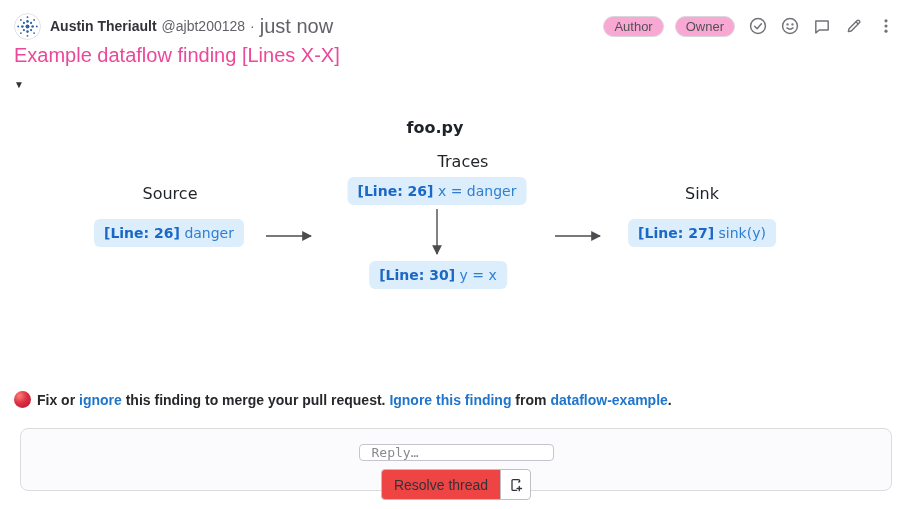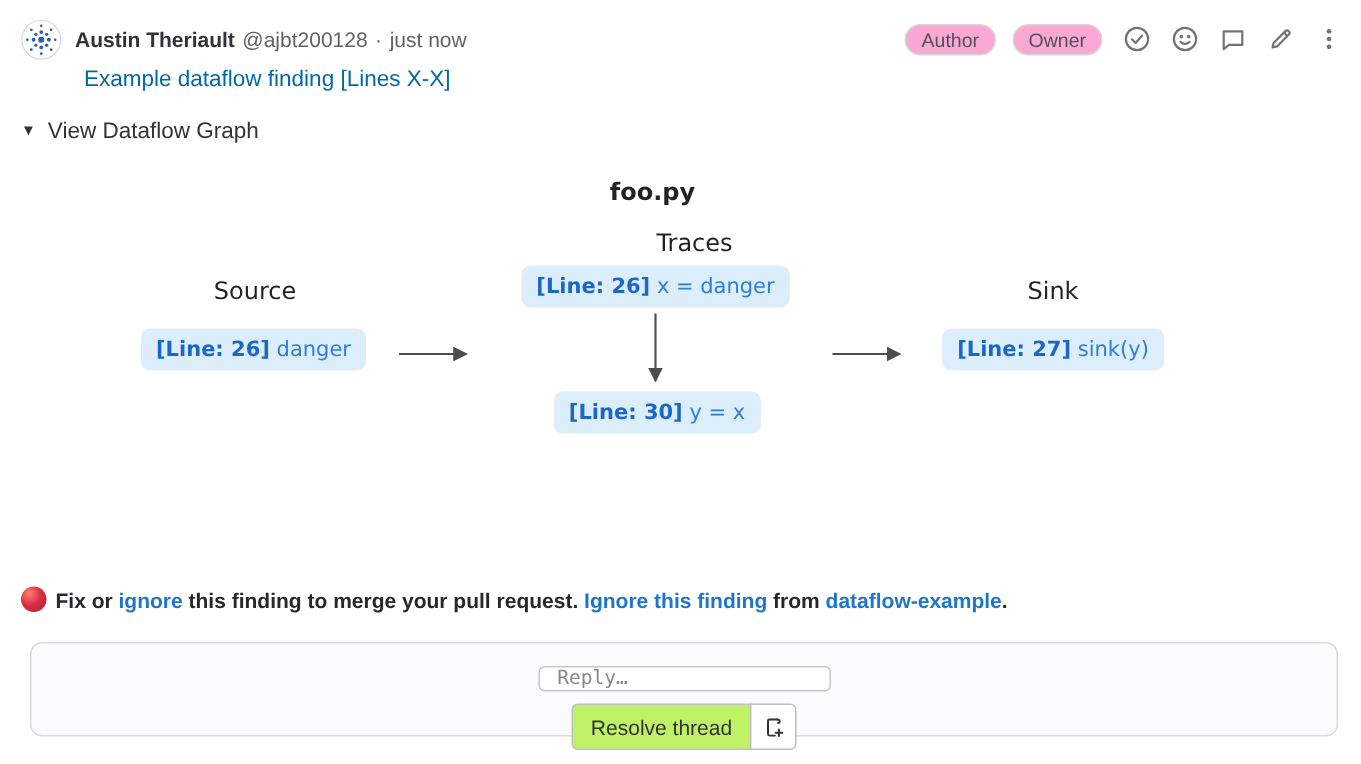--- a/index.html
+++ b/index.html
@@ -9,30 +9,30 @@
     font-family:"Liberation Sans", sans-serif; color:#333238; overflow:hidden;
   }
 
   
   .header { position:absolute; top:12px; left:14px; right:12px; height:28px;
             display:flex; align-items:center; }
   .avatar { width:27px; height:27px; border-radius:50%; flex:0 0 auto; cursor:pointer; }
   .author-name { font-weight:bold; font-size:14px; margin-left:9px; color:#333238; cursor:pointer; }
   .username { font-size:14px; color:#626168; margin-left:5px; }
   .dot-sep { font-size:14px; color:#626168; margin-left:5px; }
-  .timestamp { font-size:14px; color:#626168; margin-left:5px; }
+  .timestamp { font-size:20px; color:#626168; margin-left:5px; }
   .header-spacer { flex:1; }
   .badge { font-size:13px; color:#535158; border:1px solid #d8d7dc; border-radius:11px;
            padding:2px 10px; margin-left:11px; background:#f9a8d4; white-space:nowrap; }
   .icon-btn { background:none; border:none; padding:0; margin-left:14px; cursor:pointer;
               display:flex; align-items:center; justify-content:center; width:18px; height:18px; }
   .icon-btn svg { display:block; }
 
   
-  .finding-text { position:absolute; top:44px; left:14px; font-size:15px; color:#0369a1;margin-left:42px; }
+  .finding-text { position:absolute; top:44px; left:14px; font-size:20px; color:#ec4899; }
   .disclosure { position:absolute; top:79px; left:14px; font-size:15px; color:#333238;
                 display:flex; align-items:center; cursor:pointer; background:none; border:none;
                 font-family:inherit; }
   .disclosure .tri { font-size:10px; margin-right:8px; color:#333238; }
 
   
   .graph { position:absolute; top:110px; left:0; width:907px; height:200px;
            font-family:"DejaVu Sans", sans-serif; }
   .g-abs { position:absolute; transform:translateX(-50%); white-space:nowrap; }
   .g-title { font-weight:bold; font-size:16px; color:#1f2328; }
@@ -52,21 +52,21 @@
 
   
   .reply-box { position:absolute; left:20px; top:428px; width:872px; height:63px;
                background:#fbfafd; border:1px solid #dcdcde; border-radius:8px;
                display:flex; align-items:center; padding:15px 16px; gap:8px;flex-direction:column; }
   .reply-input { flex:1; height:32px; border:1px solid #c6c4cc; border-radius:4px;
                  background:#fff; padding:0 12px; font-family:"DejaVu Sans Mono", monospace;
                  font-size:13px; color:#333238; outline:none; }
   .reply-input::placeholder { color:#89888f; }
   .btn-group { display:flex; flex:0 0 auto; }
-  .btn-resolve { height:31px; padding:0 12px; background:#bef264; border:1px solid #bfbfc3;
+  .btn-resolve { height:31px; padding:0 12px; background:#ef4444; border:1px solid #bfbfc3;
                  border-radius:4px 0 0 4px; font-family:inherit; font-size:14px;
                  color:#333238; cursor:pointer; }
   .btn-attach { width:31px; height:31px; background:#fff; border:1px solid #bfbfc3;
                 margin-left:-1px; border-radius:0 4px 4px 0; cursor:pointer;
                 display:flex; align-items:center; justify-content:center; }
 </style>
 </head>
 <body>
 
 <div class="page">
@@ -133,21 +133,20 @@
           <circle cx="8" cy="8" r="1.4"></circle>
           <circle cx="8" cy="12.6" r="1.4"></circle>
       </svg>
     </button>
   </div>
 
   <div class="finding-text">Example dataflow finding [Lines X-X]</div>
 
   <button class="disclosure">
     <span class="tri">▼</span>
-    <span>View Dataflow Graph</span>
   </button>
 
   <div class="graph">
     <div class="g-abs g-title" style="left:435px; top:8px;">foo.py</div>
     <div class="g-abs g-label" style="left:463px; top:42px;text-align:center;">Traces</div>
     <div class="g-abs g-label" style="left:170px; top:74px;">Source</div>
     <div class="g-abs g-label" style="left:702px; top:74px;">Sink</div>
 
     <div class="g-abs g-node" style="left:437px; top:67px;">
       <b>[Line: 26]</b>

